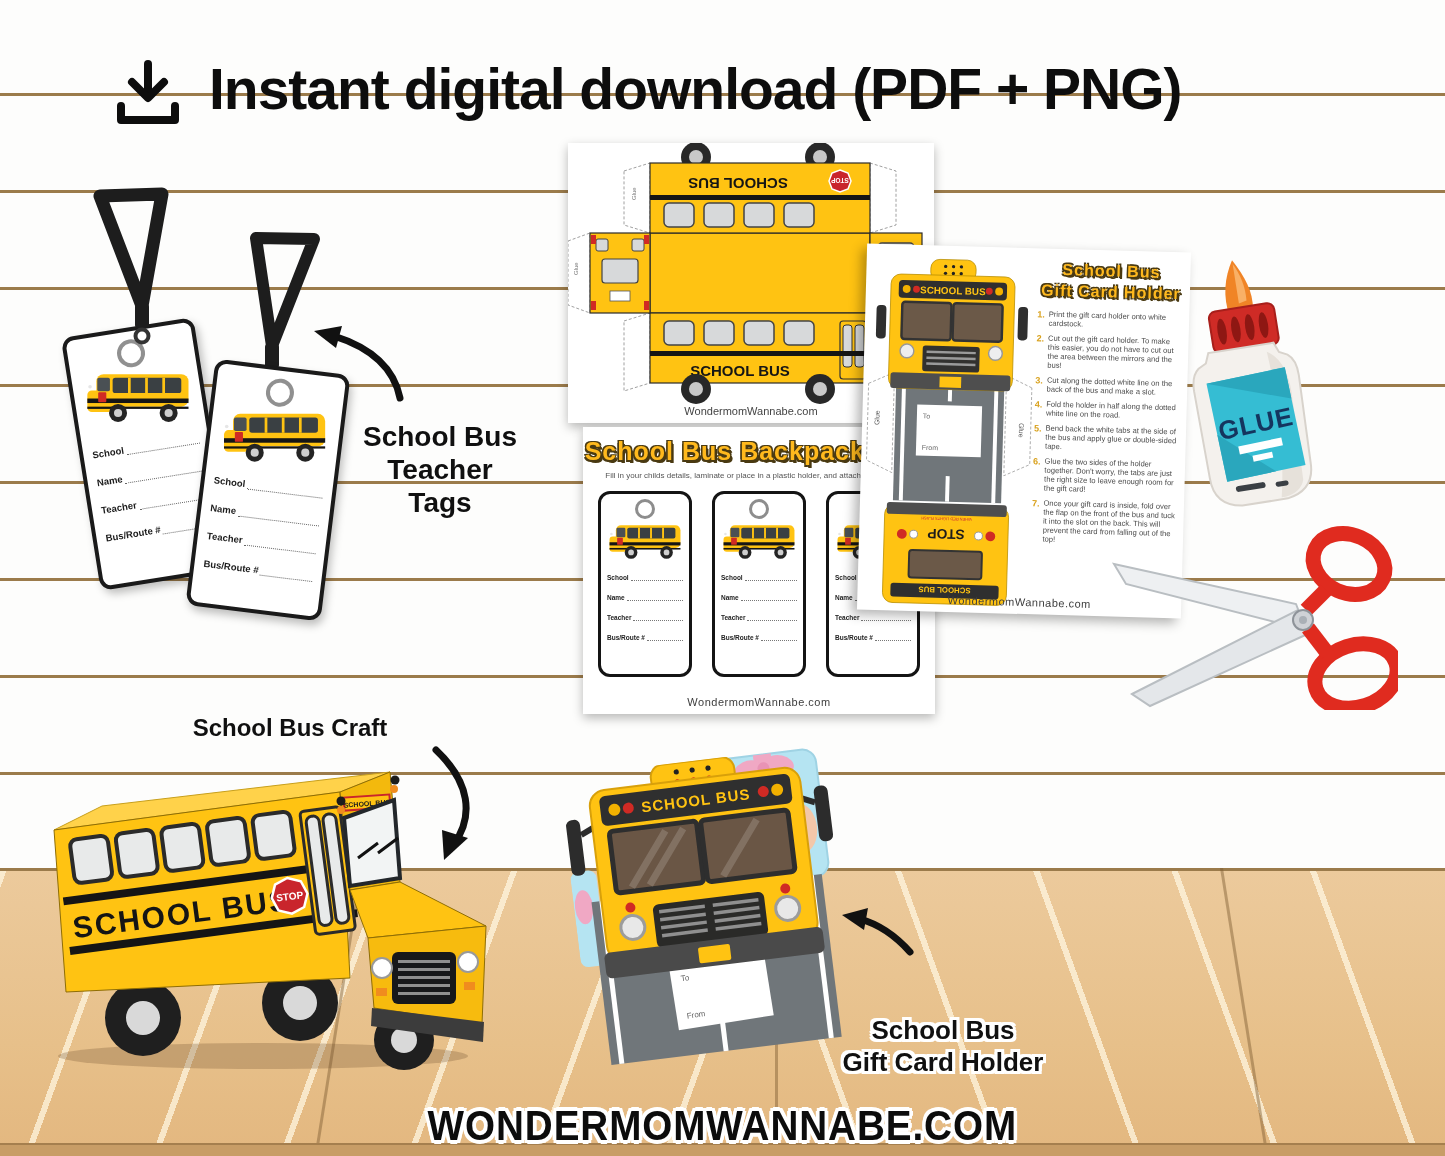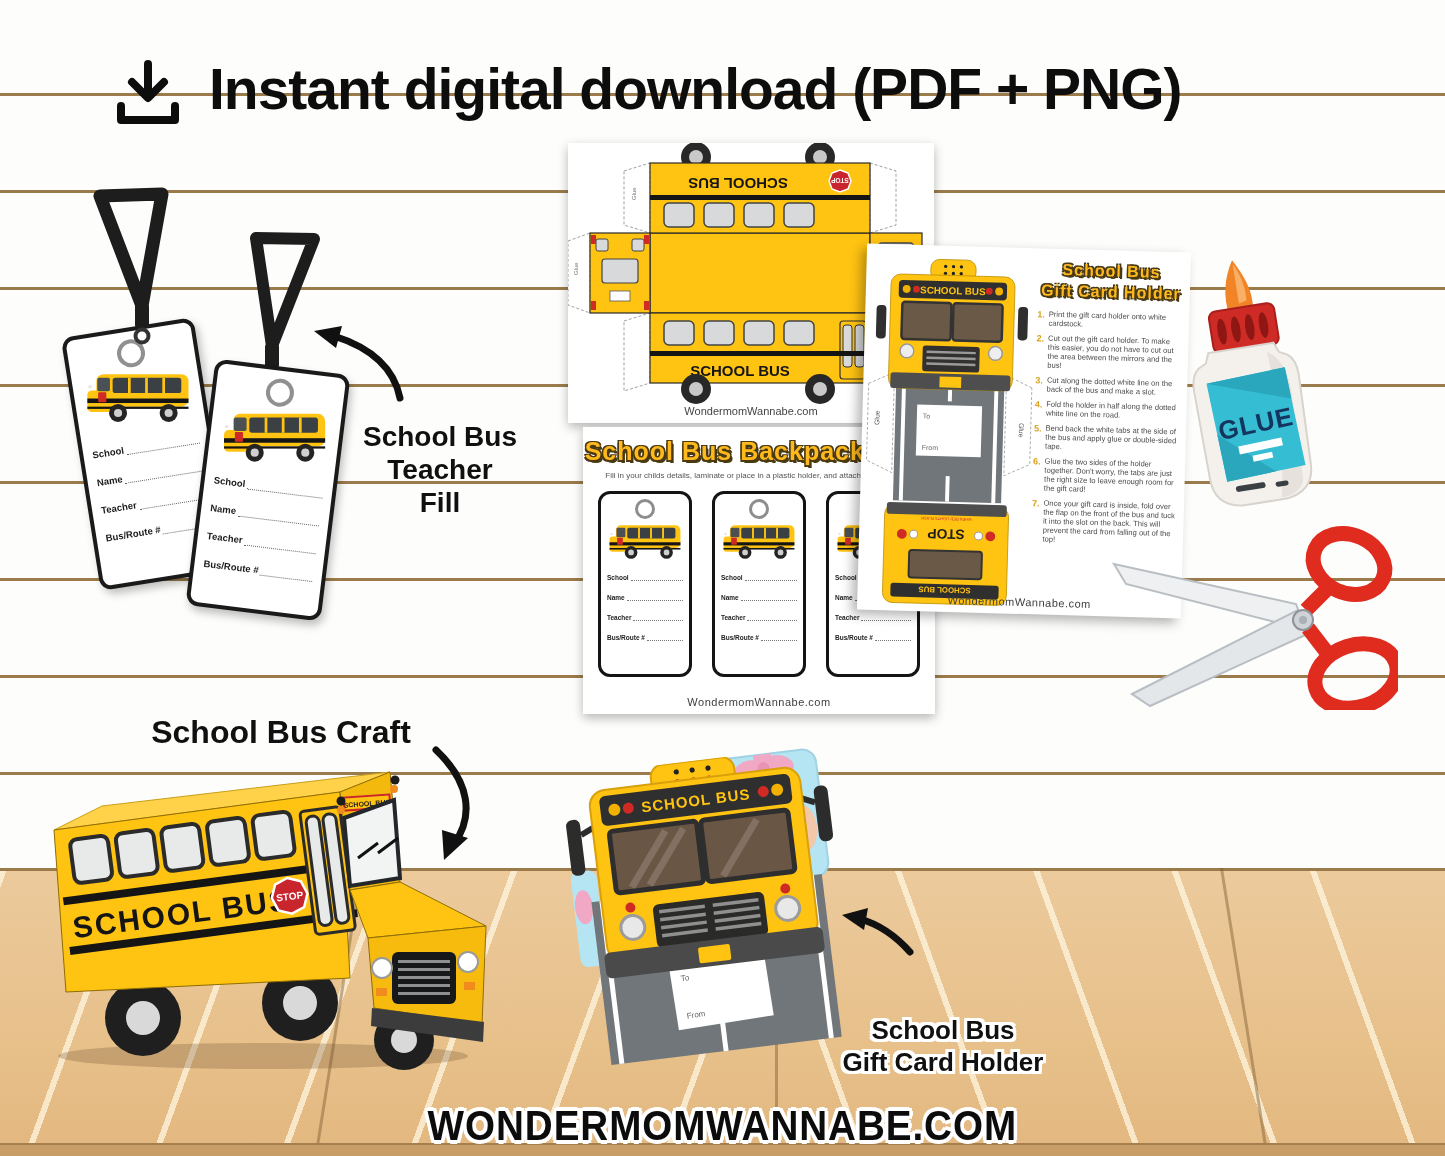--- a/index.html
+++ b/index.html
@@ -56,21 +56,21 @@
   #tag2{left:200px;top:366px;width:128px;height:240px;transform:rotate(7deg);z-index:4;}
   .tag-hole{width:20px;height:20px;border:4px solid #909090;border-radius:50%;margin:8px auto 0;}
   .tag-bus{display:block;margin:2px auto 0;}
   #tag1 .tag-bus{transform:rotate(9deg);}
   #tag2 .tag-bus{transform:rotate(-7deg);}
   .tag-field{display:flex;align-items:flex-end;margin:17px 9px 0;font-size:9.5px;font-weight:bold;color:#1c1c1c;}
   .tag-field .dots{flex:1;border-bottom:1.5px dotted #666;height:8px;margin-left:2px;}
   
   .hand-label{position:absolute;font-weight:900;color:#101010;text-align:center;z-index:5;}
   .tags-label{left:330px;top:420px;width:220px;font-size:28px;line-height:33px;}
-  .craft-label{left:131px;top:714px;width:300px;font-size:32px;white-space:nowrap;}
+  .craft-label{left:140px;top:714px;width:300px;font-size:24px;white-space:nowrap;}
   .gift-label{left:790px;top:1014px;width:306px;font-size:26px;line-height:32px;
       text-shadow:-3px -3px 0 #fff,3px -3px 0 #fff,-3px 3px 0 #fff,3px 3px 0 #fff,-3px 0 0 #fff,3px 0 0 #fff,0 -3px 0 #fff,0 3px 0 #fff;}
   .arrow{position:absolute;z-index:5;}
   
   .badge{position:absolute;left:1040px;top:722px;width:336px;height:336px;border-radius:50%;
          background:#2c4c9c;display:flex;flex-direction:column;justify-content:center;align-items:center;z-index:4;}
   .badge span{display:block;color:#fff;font-size:48px;font-weight:900;line-height:1.08;transform:scaleX(.8);white-space:nowrap;}
   
   .footer-site{position:absolute;left:0;top:1102px;width:100%;text-align:center;z-index:5;}
   .footer-site span{display:inline-block;font-size:42px;font-weight:900;letter-spacing:1px;color:#0c0c0c;transform:scaleX(.92);
@@ -190,21 +190,21 @@
       </div>
     <div class="tag-field">
         <span>Bus/Route #</span>
         <span class="dots"></span>
       </div>
   </div>
 
   <div class="hand-label tags-label">
     <div>School Bus</div>
     <div>Teacher</div>
-    <div>Fill</div>
+    <div>Tags</div>
   </div>
   <svg class="arrow" style="left:300px;top:318px;" width="112" height="92" viewBox="0 0 112 92">
     <path d="M100 80 C 94 50 72 30 34 18" fill="none" stroke="#111" stroke-width="7" stroke-linecap="round"></path>
     <polygon points="14,13 42,8 36,30" fill="#111"></polygon>
   </svg>
 
   <div id="sheet-craft" class="sheet">
     <svg width="366" height="280" viewBox="0 0 366 280">
 
       <g fill="#fff" stroke="#888" stroke-width="0.8" stroke-dasharray="3 2">

